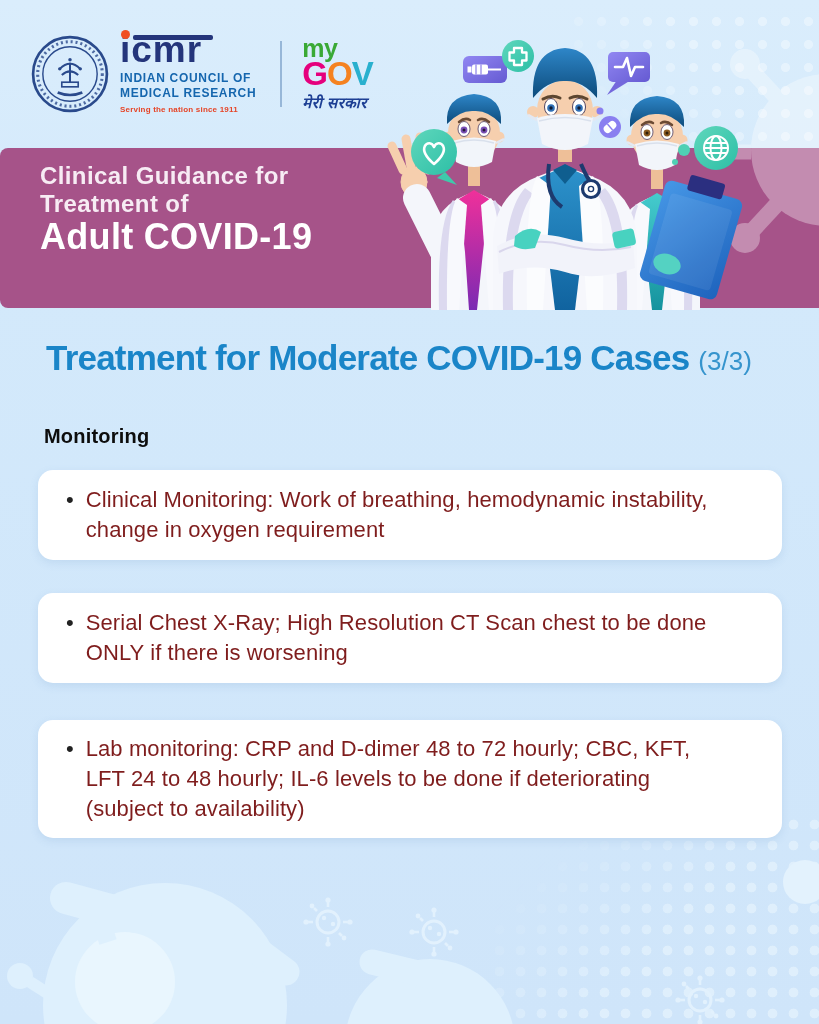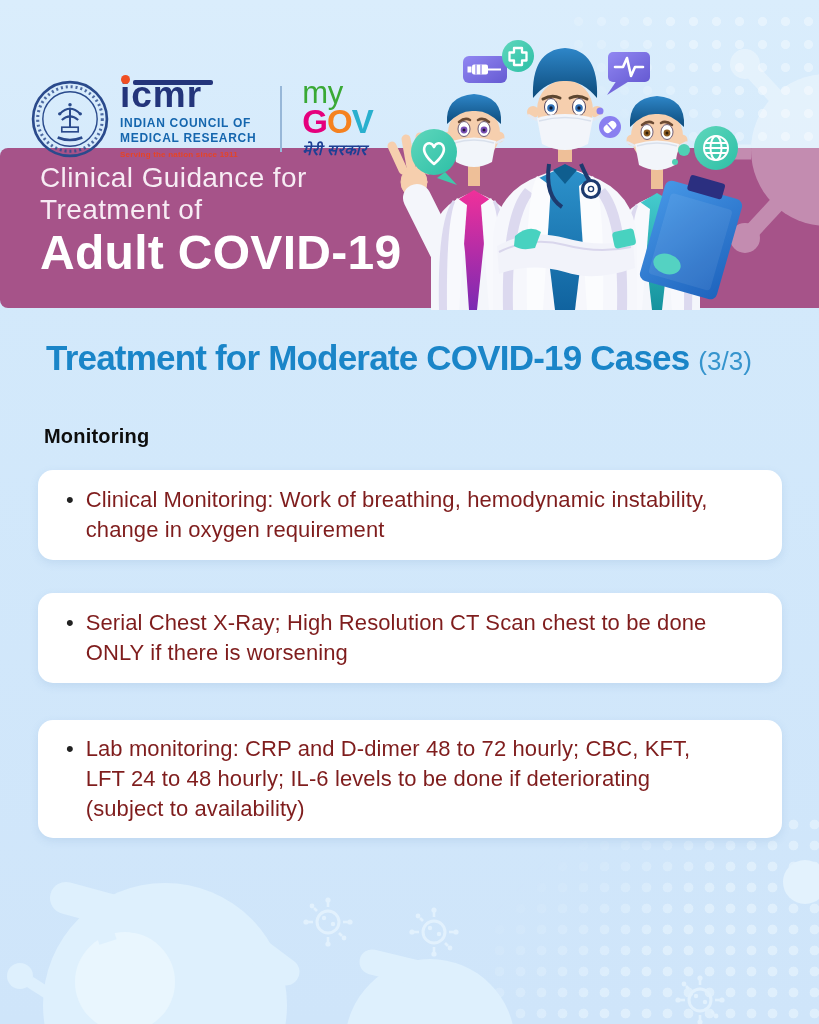--- a/index.html
+++ b/index.html
@@ -13,40 +13,40 @@
   .dots-tr{position:absolute;top:10px;right:0;width:252px;height:172px;z-index:0;
     background-image:radial-gradient(#e6f3fd 4.2px,transparent 4.8px);background-size:23px 23px;
     -webkit-mask-image:linear-gradient(225deg,#000 38%,transparent 78%);
             mask-image:linear-gradient(225deg,#000 38%,transparent 78%);}
   .dots-br{position:absolute;bottom:0;right:0;width:330px;height:210px;z-index:0;
     background-image:radial-gradient(#dfeffc 4.6px,transparent 5.2px);background-size:21px 21px;
     -webkit-mask-image:linear-gradient(315deg,#000 42%,transparent 82%);
             mask-image:linear-gradient(315deg,#000 42%,transparent 82%);}
   .bg-viruses{position:absolute;left:0;bottom:0;width:819px;height:310px;z-index:0;}
   
-  .header{position:absolute;top:26px;left:30px;height:96px;display:flex;align-items:center;z-index:3;margin-top:45px;}
+  .header{position:absolute;top:26px;left:30px;height:96px;display:flex;align-items:center;z-index:3;}
   .icmr-seal{width:80px;height:80px;}
   .icmr-text{margin-left:10px;position:relative;}
   .icmr-wordmark{font-size:37px;font-weight:800;color:#24357b;letter-spacing:1px;line-height:.85;position:relative;width:96px;}
   .icmr-bar{position:absolute;top:1px;left:13px;width:80px;height:5px;background:#24357b;border-radius:2px;}
   .icmr-idot{position:absolute;top:-4px;left:1px;width:9px;height:9px;border-radius:50%;background:#f04f23;}
   .icmr-line{font-size:12px;font-weight:700;color:#1566ae;letter-spacing:.7px;line-height:1.3;}
   .icmr-line.first{margin-top:5px;}
   .icmr-tagline{font-size:8px;color:#e64426;font-weight:700;margin-top:3px;letter-spacing:.2px;}
   .logo-divider{width:2px;height:66px;background:#97b7d8;margin:0 20px 0 24px;}
   .mygov{line-height:1;}
-  .mygov-my{font-size:31px;font-weight:400;color:#3aa935;letter-spacing:-.5px;line-height:.8;}
+  .mygov-my{font-size:25px;font-weight:700;color:#3aa935;letter-spacing:-.5px;line-height:.8;}
   .mygov-gov{font-size:33px;font-weight:800;letter-spacing:-1px;line-height:.95;}
   .mygov-gov .g{color:#e5007d;} .mygov-gov .o{color:#f58220;} .mygov-gov .v{color:#29b0ce;}
   .mygov-hindi{font-size:15px;color:#1d3f94;font-weight:700;margin-top:5px;letter-spacing:.5px;font-style:italic;}
   
   .banner{position:absolute;top:148px;left:0;width:819px;height:160px;background:#a65389;border-radius:8px 0 0 8px;z-index:1;}
   .banner-text{position:absolute;left:40px;top:14px;color:#fff;}
-  .b-line1,.b-line2{font-size:28px;font-weight:400;letter-spacing:.4px;line-height:1.15;color:#f7ecf4;}
-  .b-line3{font-size:48px;font-weight:800;line-height:1.12;letter-spacing:.3px;}
+  .b-line1,.b-line2{font-size:24px;font-weight:700;letter-spacing:.4px;line-height:1.15;color:#f7ecf4;}
+  .b-line3{font-size:36px;font-weight:800;line-height:1.12;letter-spacing:.3px;}
   .b-line4{font-size:46px;font-weight:800;line-height:1.02;letter-spacing:.5px;}
   .illustration{position:absolute;top:0;right:0;width:440px;height:310px;z-index:2;}
   
   .main{position:absolute;top:308px;left:6px;width:819px;z-index:1;}
   .h1{margin:30px 0 0 40px;font-size:35px;font-weight:800;color:#1a85c8;letter-spacing:-.8px;white-space:nowrap;}
   .h1 .suffix{font-size:26px;font-weight:400;color:#3694cd;letter-spacing:0;}
   .h2{margin:47px 0 0 38px;font-size:20px;font-weight:800;color:#0d0d0d;letter-spacing:.2px;}
   .card{position:absolute;left:38px;width:744px;background:#ffffff;border-radius:15px;
     box-shadow:0 3px 9px rgba(100,140,190,.16);display:flex;align-items:center;padding:0 30px 0 28px;z-index:1;}
   .card1{top:470px;height:90px;} .card2{top:593px;height:90px;} .card3{top:720px;height:118px;}

